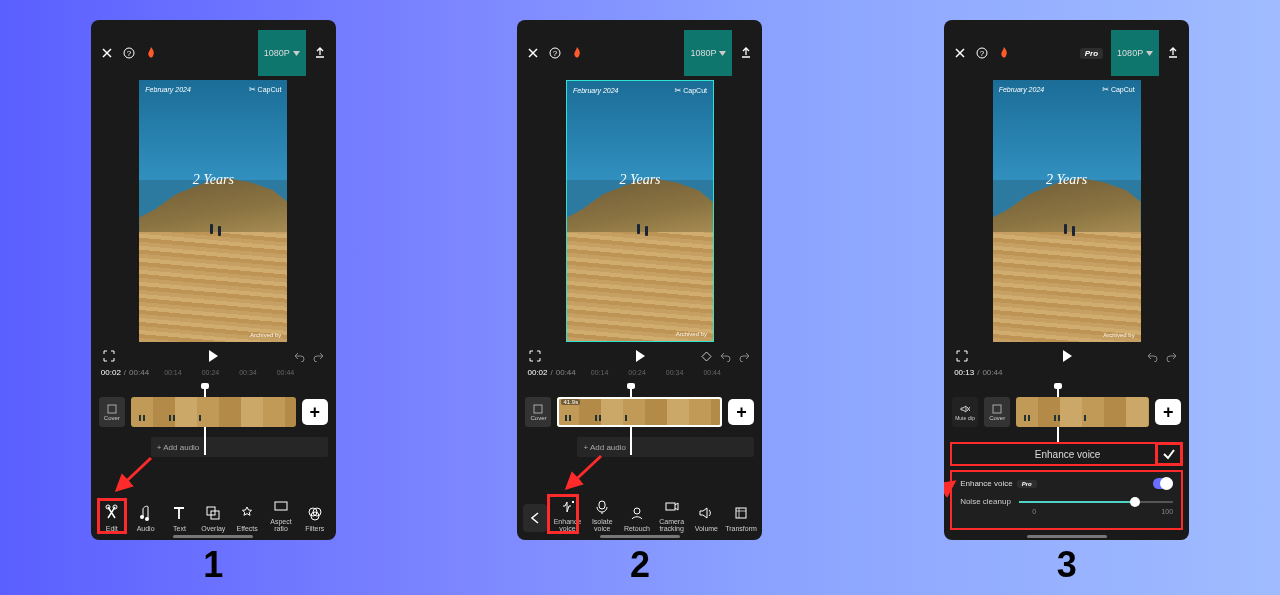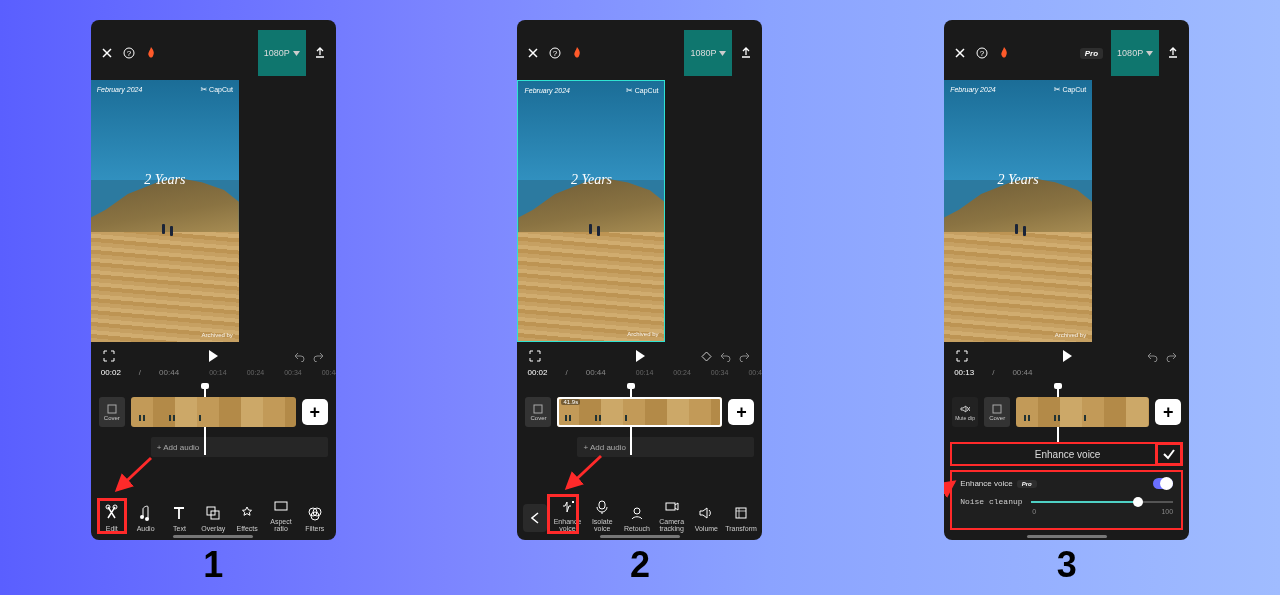--- a/index.html
+++ b/index.html
@@ -36,42 +36,42 @@
 .topbar-right { display:flex; align-items:center; gap:8px; }
 .icon { display:inline-flex; align-items:center; justify-content:center; }
 .icon svg { display:block; }
 .res-btn {
   background:#0f766e; border-radius:0; padding:18px 6px; font-size:9px;
   display:flex; align-items:center; gap:3px; color:#ddd;
 }
 .pro-badge { background:#2e2e2e; border-radius:3px; padding:1px 5px; font-size:8px; font-style:italic; font-weight:bold; color:#fff; }
 
 
-.preview-wrap { display:flex; }
+.preview-wrap { display:flex; justify-content:center; }
 .preview {
   width: 148px; height: 262px; position:relative; overflow:hidden;
   background: #2c7aa0;
 }
 .preview.selected { border: 1px solid #2fe3d3; }
 .preview .sky { position:absolute; inset:0 0 62% 0; background: linear-gradient(180deg,#1b6d97,#3190bf); }
 .preview .hill { position:absolute; left:0; right:0; top:36%; height:30%; background: linear-gradient(170deg,#6d5b36,#8a7342,#b99c5d); clip-path: polygon(0 100%,0 55%,10% 45%,25% 25%,45% 10%,60% 5%,75% 10%,90% 20%,100% 35%,100% 100%); }
 .preview .field { position:absolute; left:0; right:0; bottom:0; top:58%; background: repeating-linear-gradient(5deg,#c6a062 0 4px,#bd9453 4px 8px,#d0ac6f 8px 12px); }
 .preview .people { position:absolute; left:48%; top:55%; width:3px; height:10px; background:#1a2438; border-radius:1px; box-shadow: 8px 2px 0 0 #1a2438; }
 .preview .date { position:absolute; top:6px; left:6px; font-size:7px; color:#fff; font-style:italic; }
 .preview .wm { position:absolute; top:5px; right:6px; font-size:7px; color:#fff; display:flex; align-items:center; gap:2px; }
 .preview .wm:before { content:"✂"; font-size:8px; }
 .preview .years { position:absolute; top:38%; left:50%; transform:translate(-50%,-50%); color:#fff; font-size:14px; font-family: Georgia,serif; font-style:italic; white-space:nowrap; }
 .preview .archived { position:absolute; bottom:4px; right:6px; font-size:6px; color:#fff; opacity:.9; }
 
 
 .play-row { display:flex; align-items:center; justify-content:space-between; padding:8px 12px 4px; }
 .play-row .center { position:absolute; left:50%; transform:translateX(-50%); }
 
 
-.time-row { display:flex; gap:18px; padding:2px 10px; font-size:8px; color:#888; align-items:center; }
+.time-row { display:flex; gap:3px; padding:2px 10px; font-size:8px; color:#888; align-items:center; }
 .time-row .cur { color:#fff; }
 .time-marks { display:flex; gap:20px; margin-left:12px; font-size:7px; color:#666; }
 
 
 .timeline {
   margin-top: 16px;
   position: relative;
   height: 34px;
   display:flex; align-items:center; padding:0 8px;
 }
@@ -113,21 +113,21 @@
   border:3px solid #ff2a2a; display:flex; align-items:center; justify-content:center;
   background:#1a1a1a;
 }
 .enhance-body {
   position:absolute; left:6px; right:6px; bottom:10px; height:60px;
   border:2px solid #ff2a2a; background:#1f1f1f; padding:6px 8px;
 }
 .ev-row1 { display:flex; align-items:center; justify-content:space-between; font-size:8px; color:#ddd; }
 .toggle { width:20px; height:11px; border-radius:20px; background:#6a6fff; position:relative; }
 .toggle:after { content:""; position:absolute; right:0; top:-1px; width:13px; height:13px; border-radius:50%; background:#fff; }
-.ev-row2 { margin-top:8px; font-size:8px; color:#ccc; display:flex; align-items:center; gap:8px;font-family:Liberation Mono, monospace; }
+.ev-row2 { margin-top:8px; font-size:8px; color:#ccc; display:flex; align-items:center; gap:8px; }
 .slider { flex:1; height:2px; background:linear-gradient(90deg,#4fd1c5 0 75%,#555 75% 100%); position:relative; }
 .slider .knob { position:absolute; left:72%; top:-4px; width:10px; height:10px; border-radius:50%; background:#fff; }
 .slider-labels { display:flex; justify-content:space-between; font-size:7px; color:#888; margin-top:2px; padding-left:72px; }
 
 
 .hl-box { position:absolute; border:3px solid #ff2a2a; pointer-events:none; }
 
 
 .arrow { position:absolute; pointer-events:none; }
 

